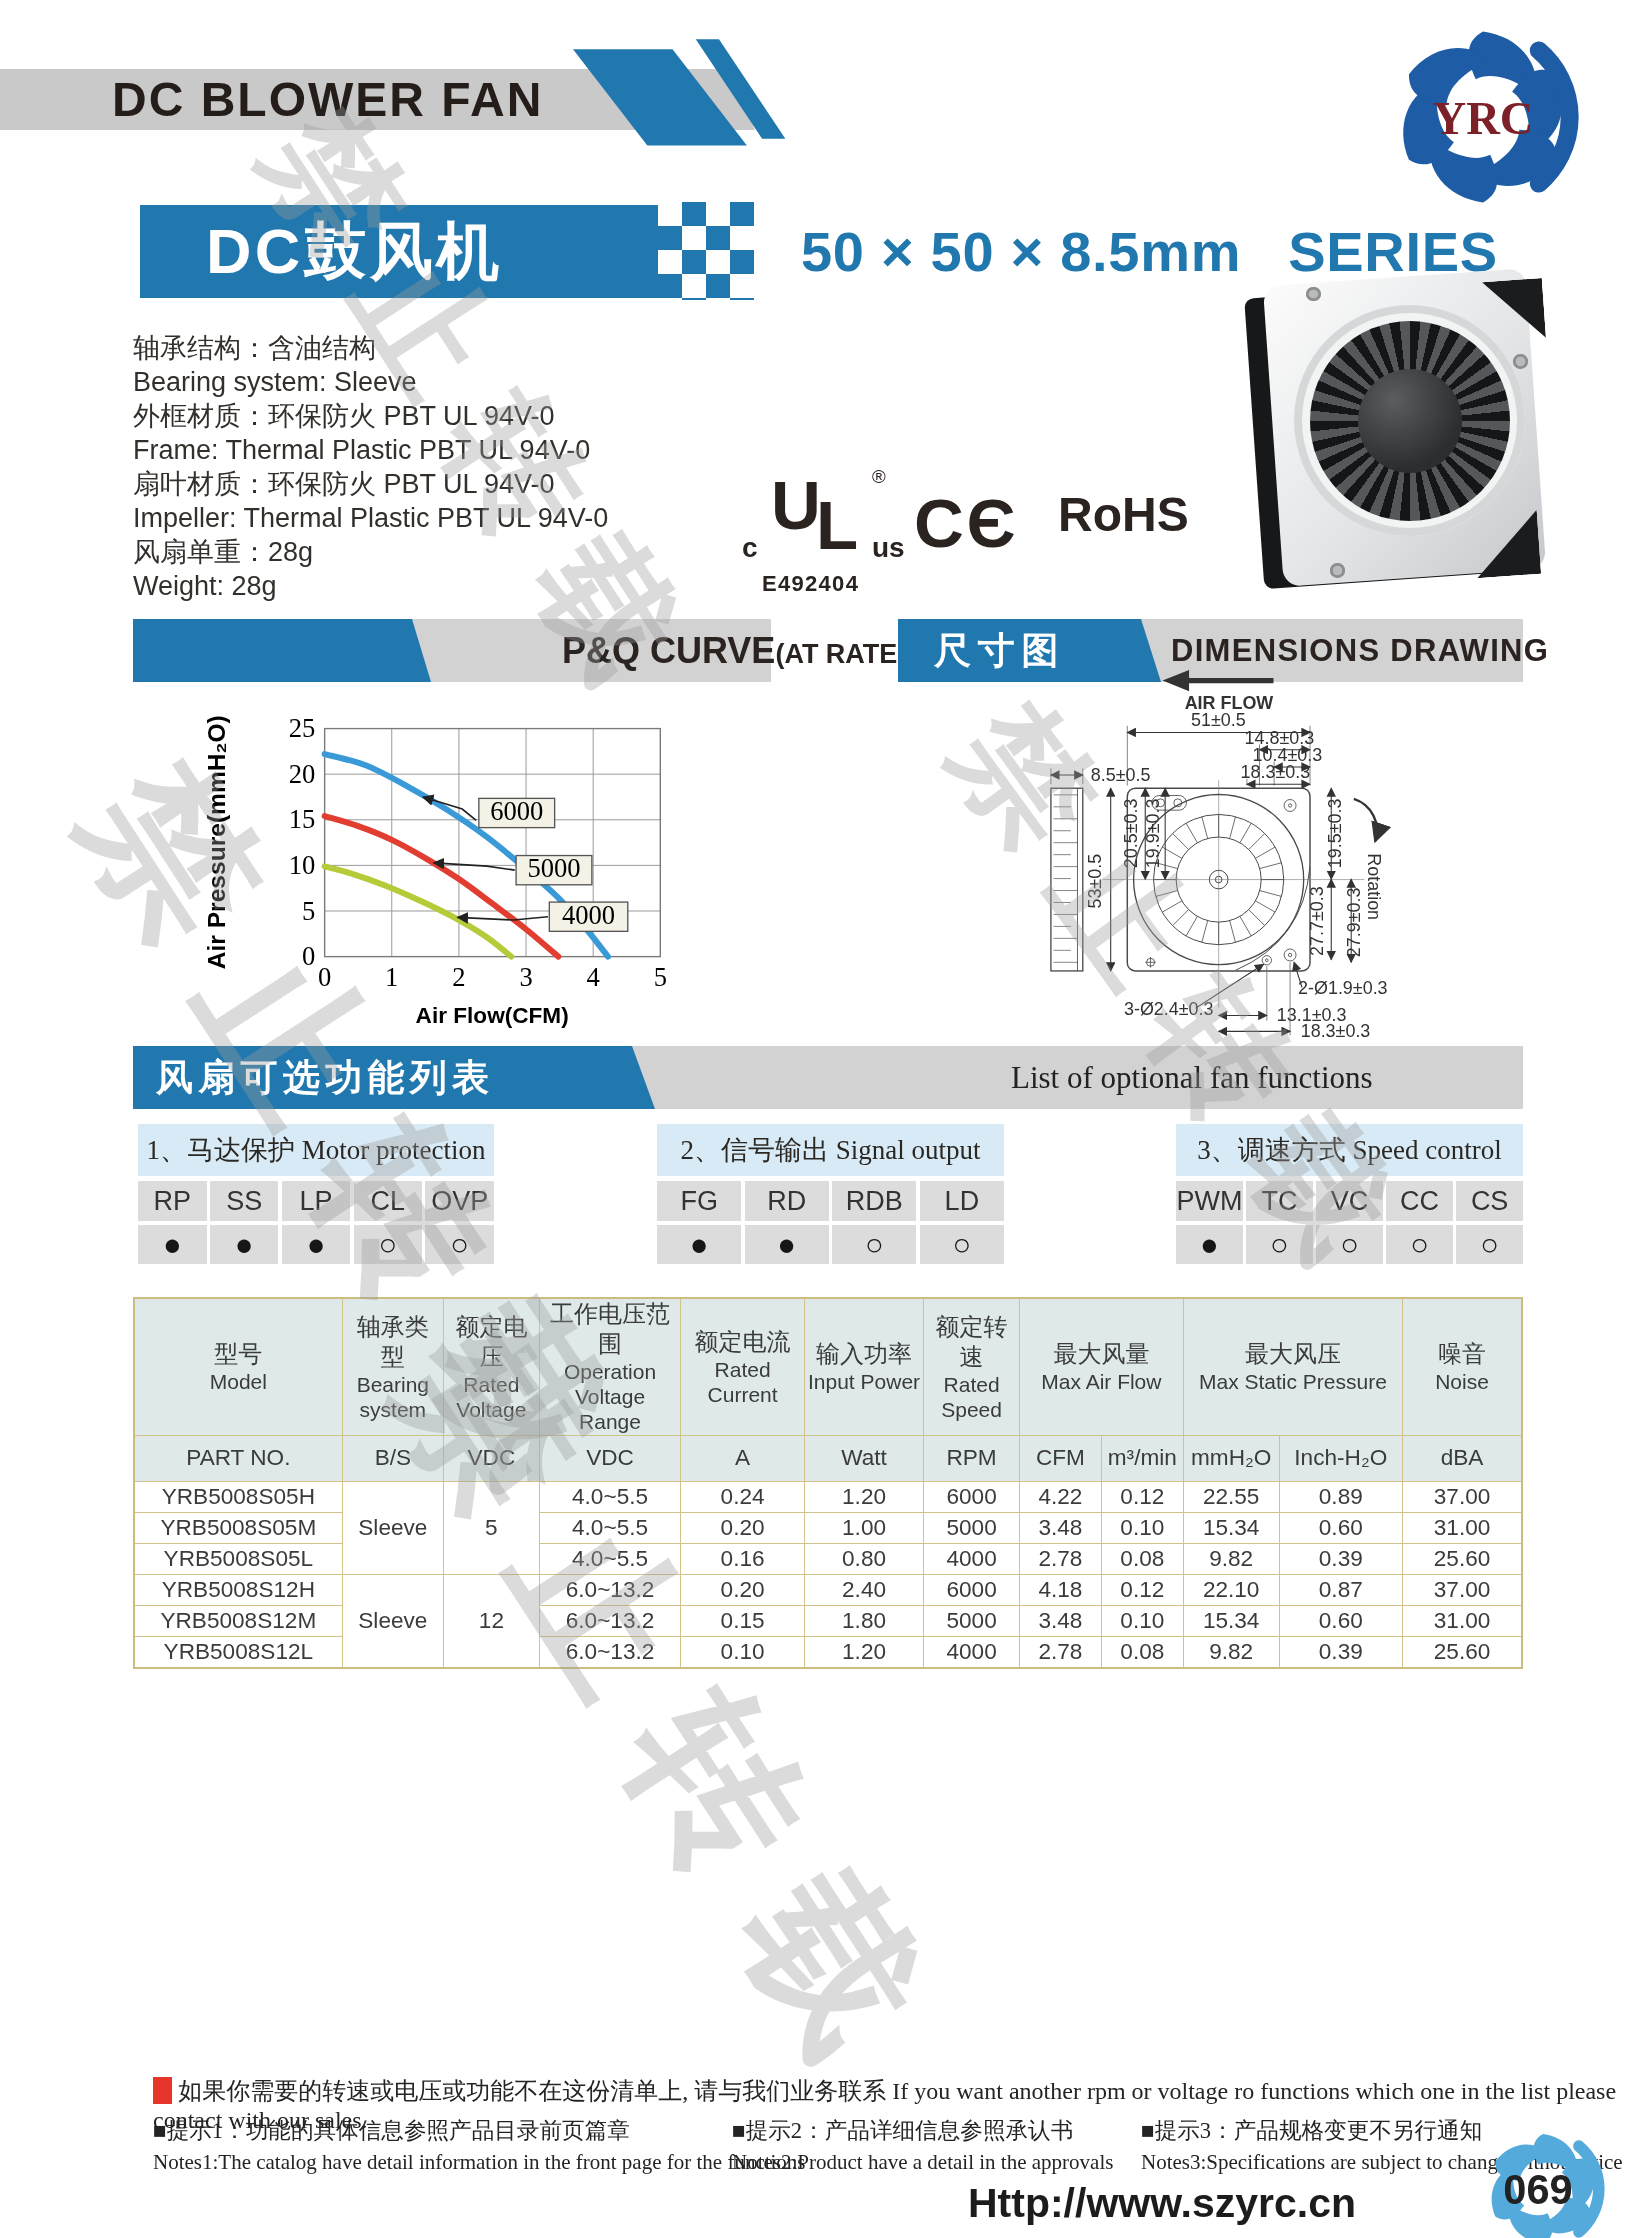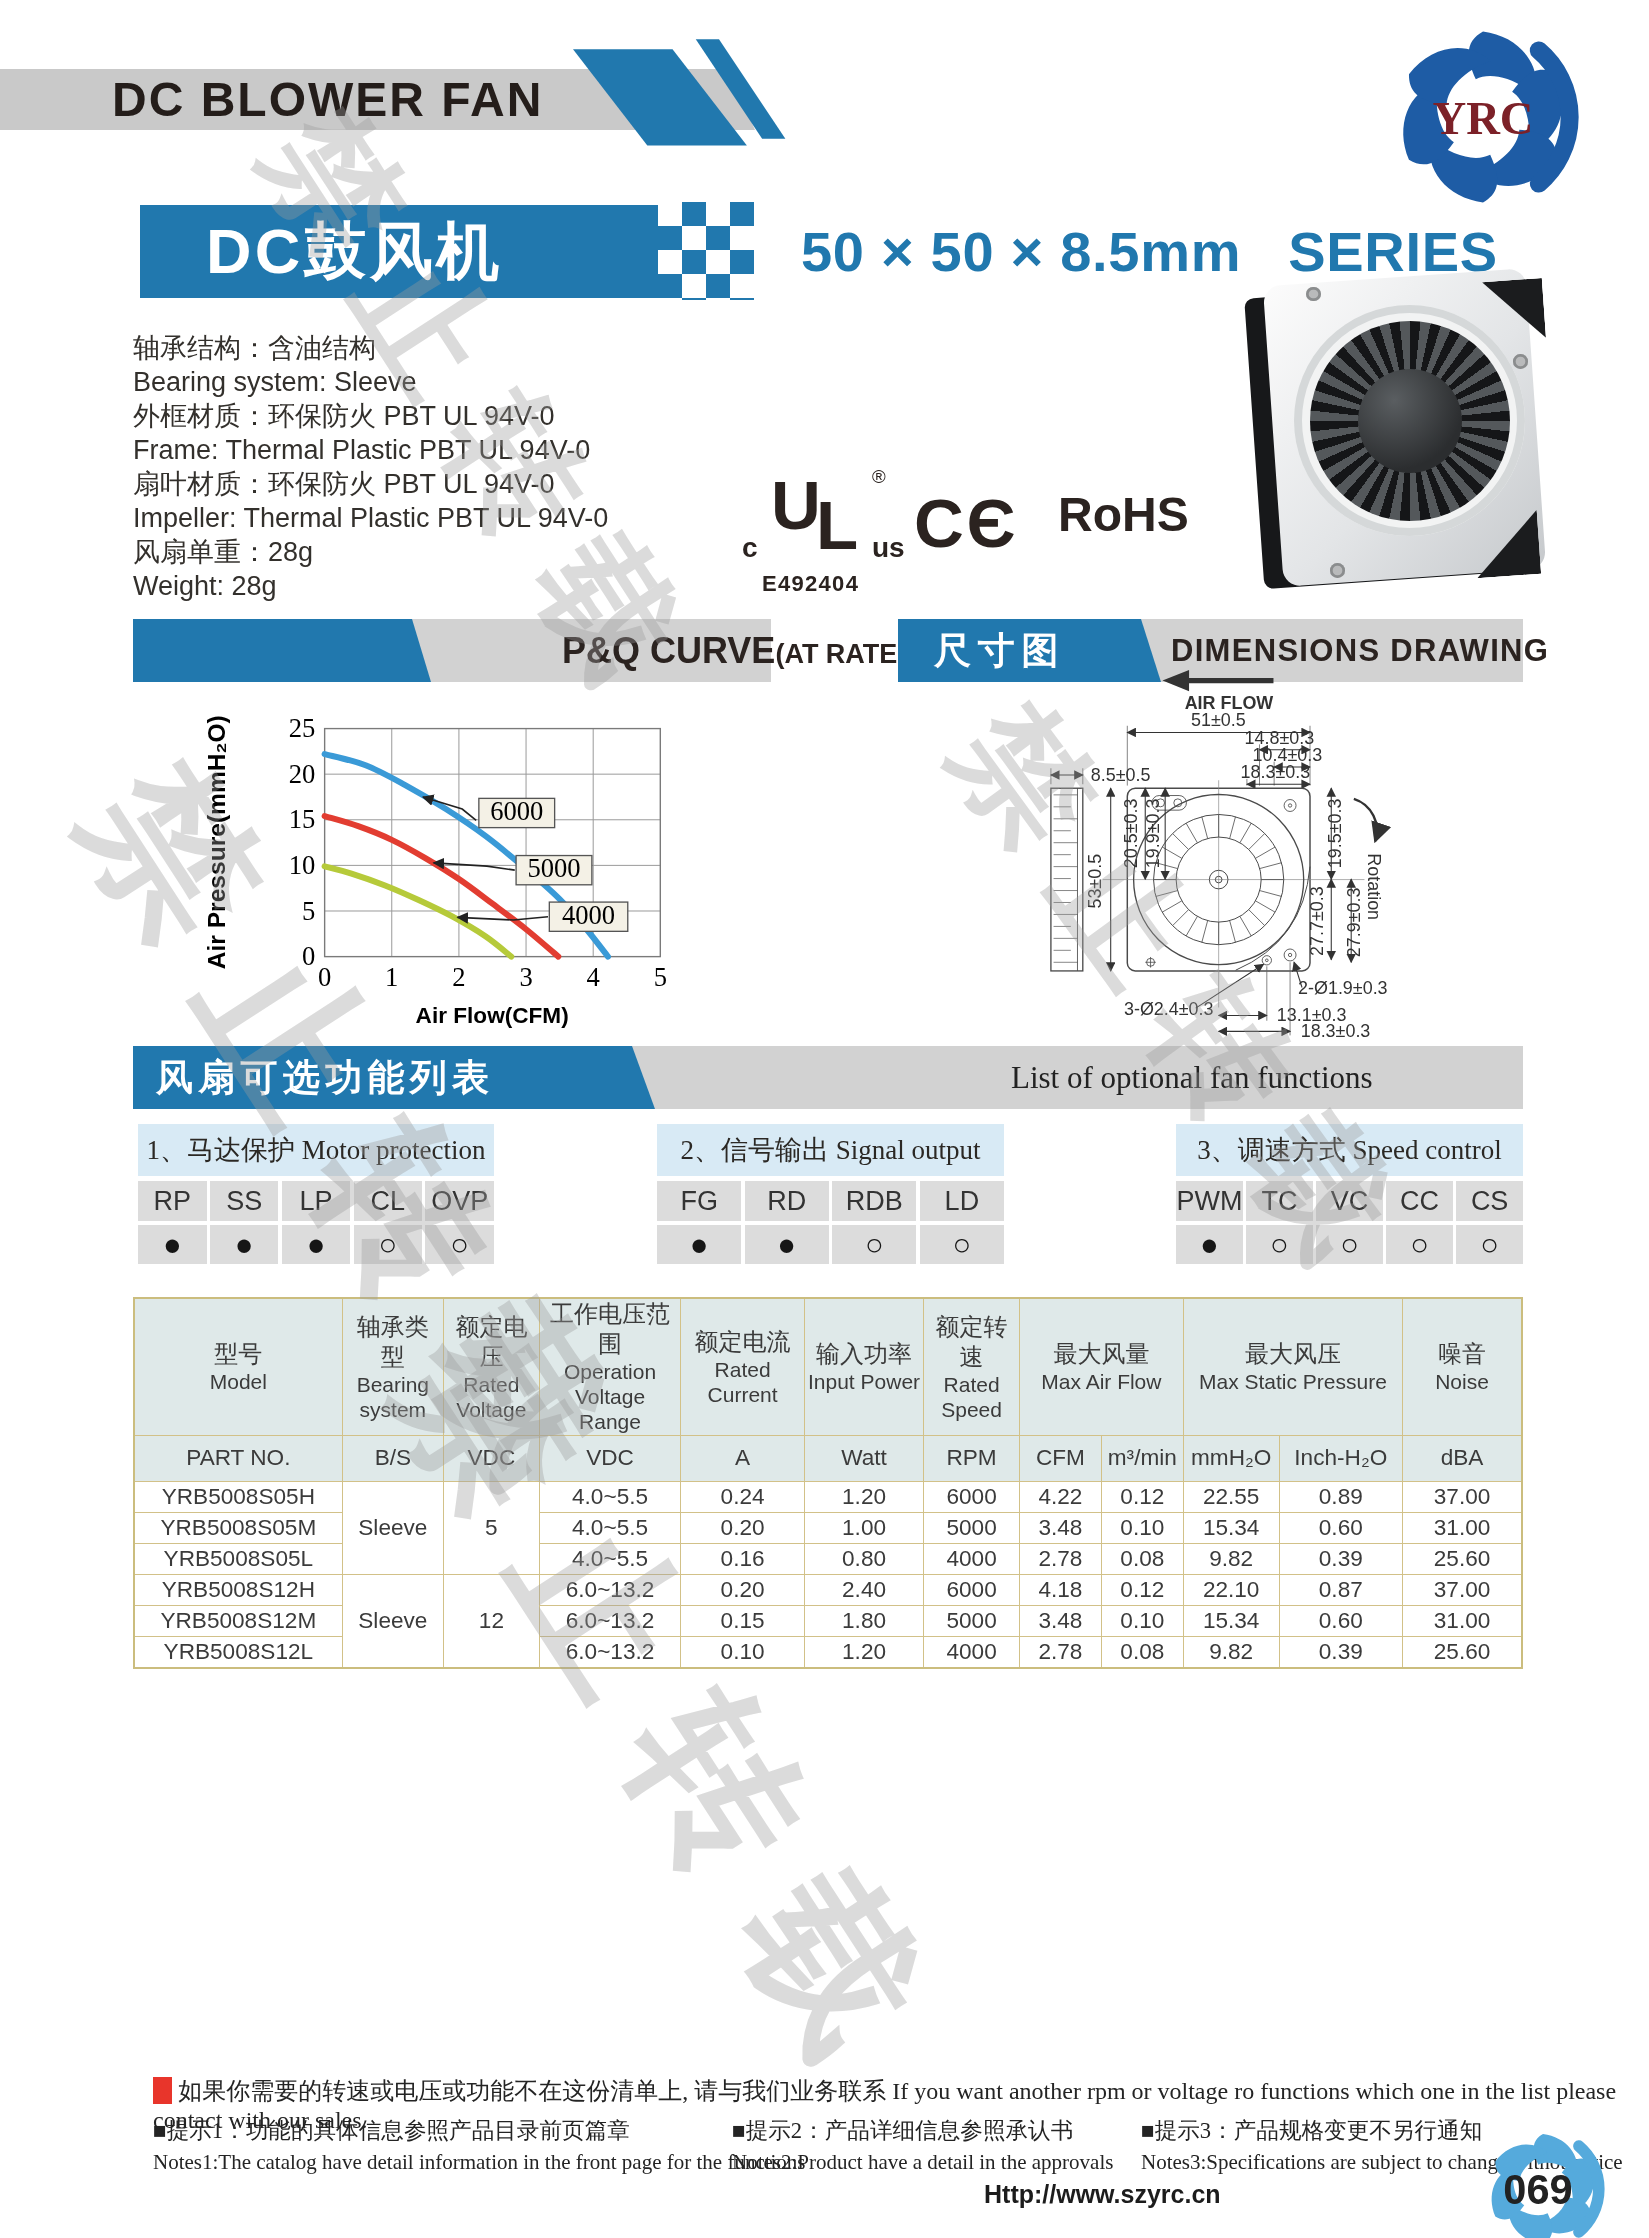--- a/index.html
+++ b/index.html
@@ -88,22 +88,22 @@
   #spec-table .urow td{background:#dfe9e9;height:45px;}
   #spec-table tbody td{height:30px;background:#fff;}
   #spec-table .cn{font-size:24px;display:block;line-height:1.25;}
   #spec-table .en{font-size:21px;display:block;line-height:1.2;}
   
   .foot{font-family:"Liberation Serif",serif;color:#242424;margin-left:20px;}
   .contact{left:133px;top:2075px;font-size:24px;}
   .rsq{display:inline-block;width:18.6px;height:27px;background:#e8352b;margin-right:6.7px;vertical-align:-5.3px;}
   .note-cn{top:2115px;font-size:22.6px;}
   .note-en{top:2150px;font-size:21px;}
-  .url{left:968px;top:2180px;font-size:25px;font-weight:800;color:#1c1c1c;
-       font-family:"Liberation Sans",sans-serif;margin-left:16px;}
+  .url{left:968px;top:2180px;font-size:41px;font-weight:800;color:#1c1c1c;
+       font-family:"Liberation Sans",sans-serif;}
   
   .wm{position:absolute;font-family:"Liberation Serif",serif;font-weight:700;color:#9c9c9c;
       opacity:.36;white-space:nowrap;transform-origin:0 0;pointer-events:none;z-index:50;}
   
   #dims text{font-size:27px;fill:#333;font-family:"Liberation Sans",sans-serif;}
   #dims .draw{stroke:#4a4a4a;fill:none;}
   #dims .ext{stroke:#666;stroke-width:1.2;}
   #dims .dim{stroke:#333;stroke-width:1.6;}
 </style>
 </head>

